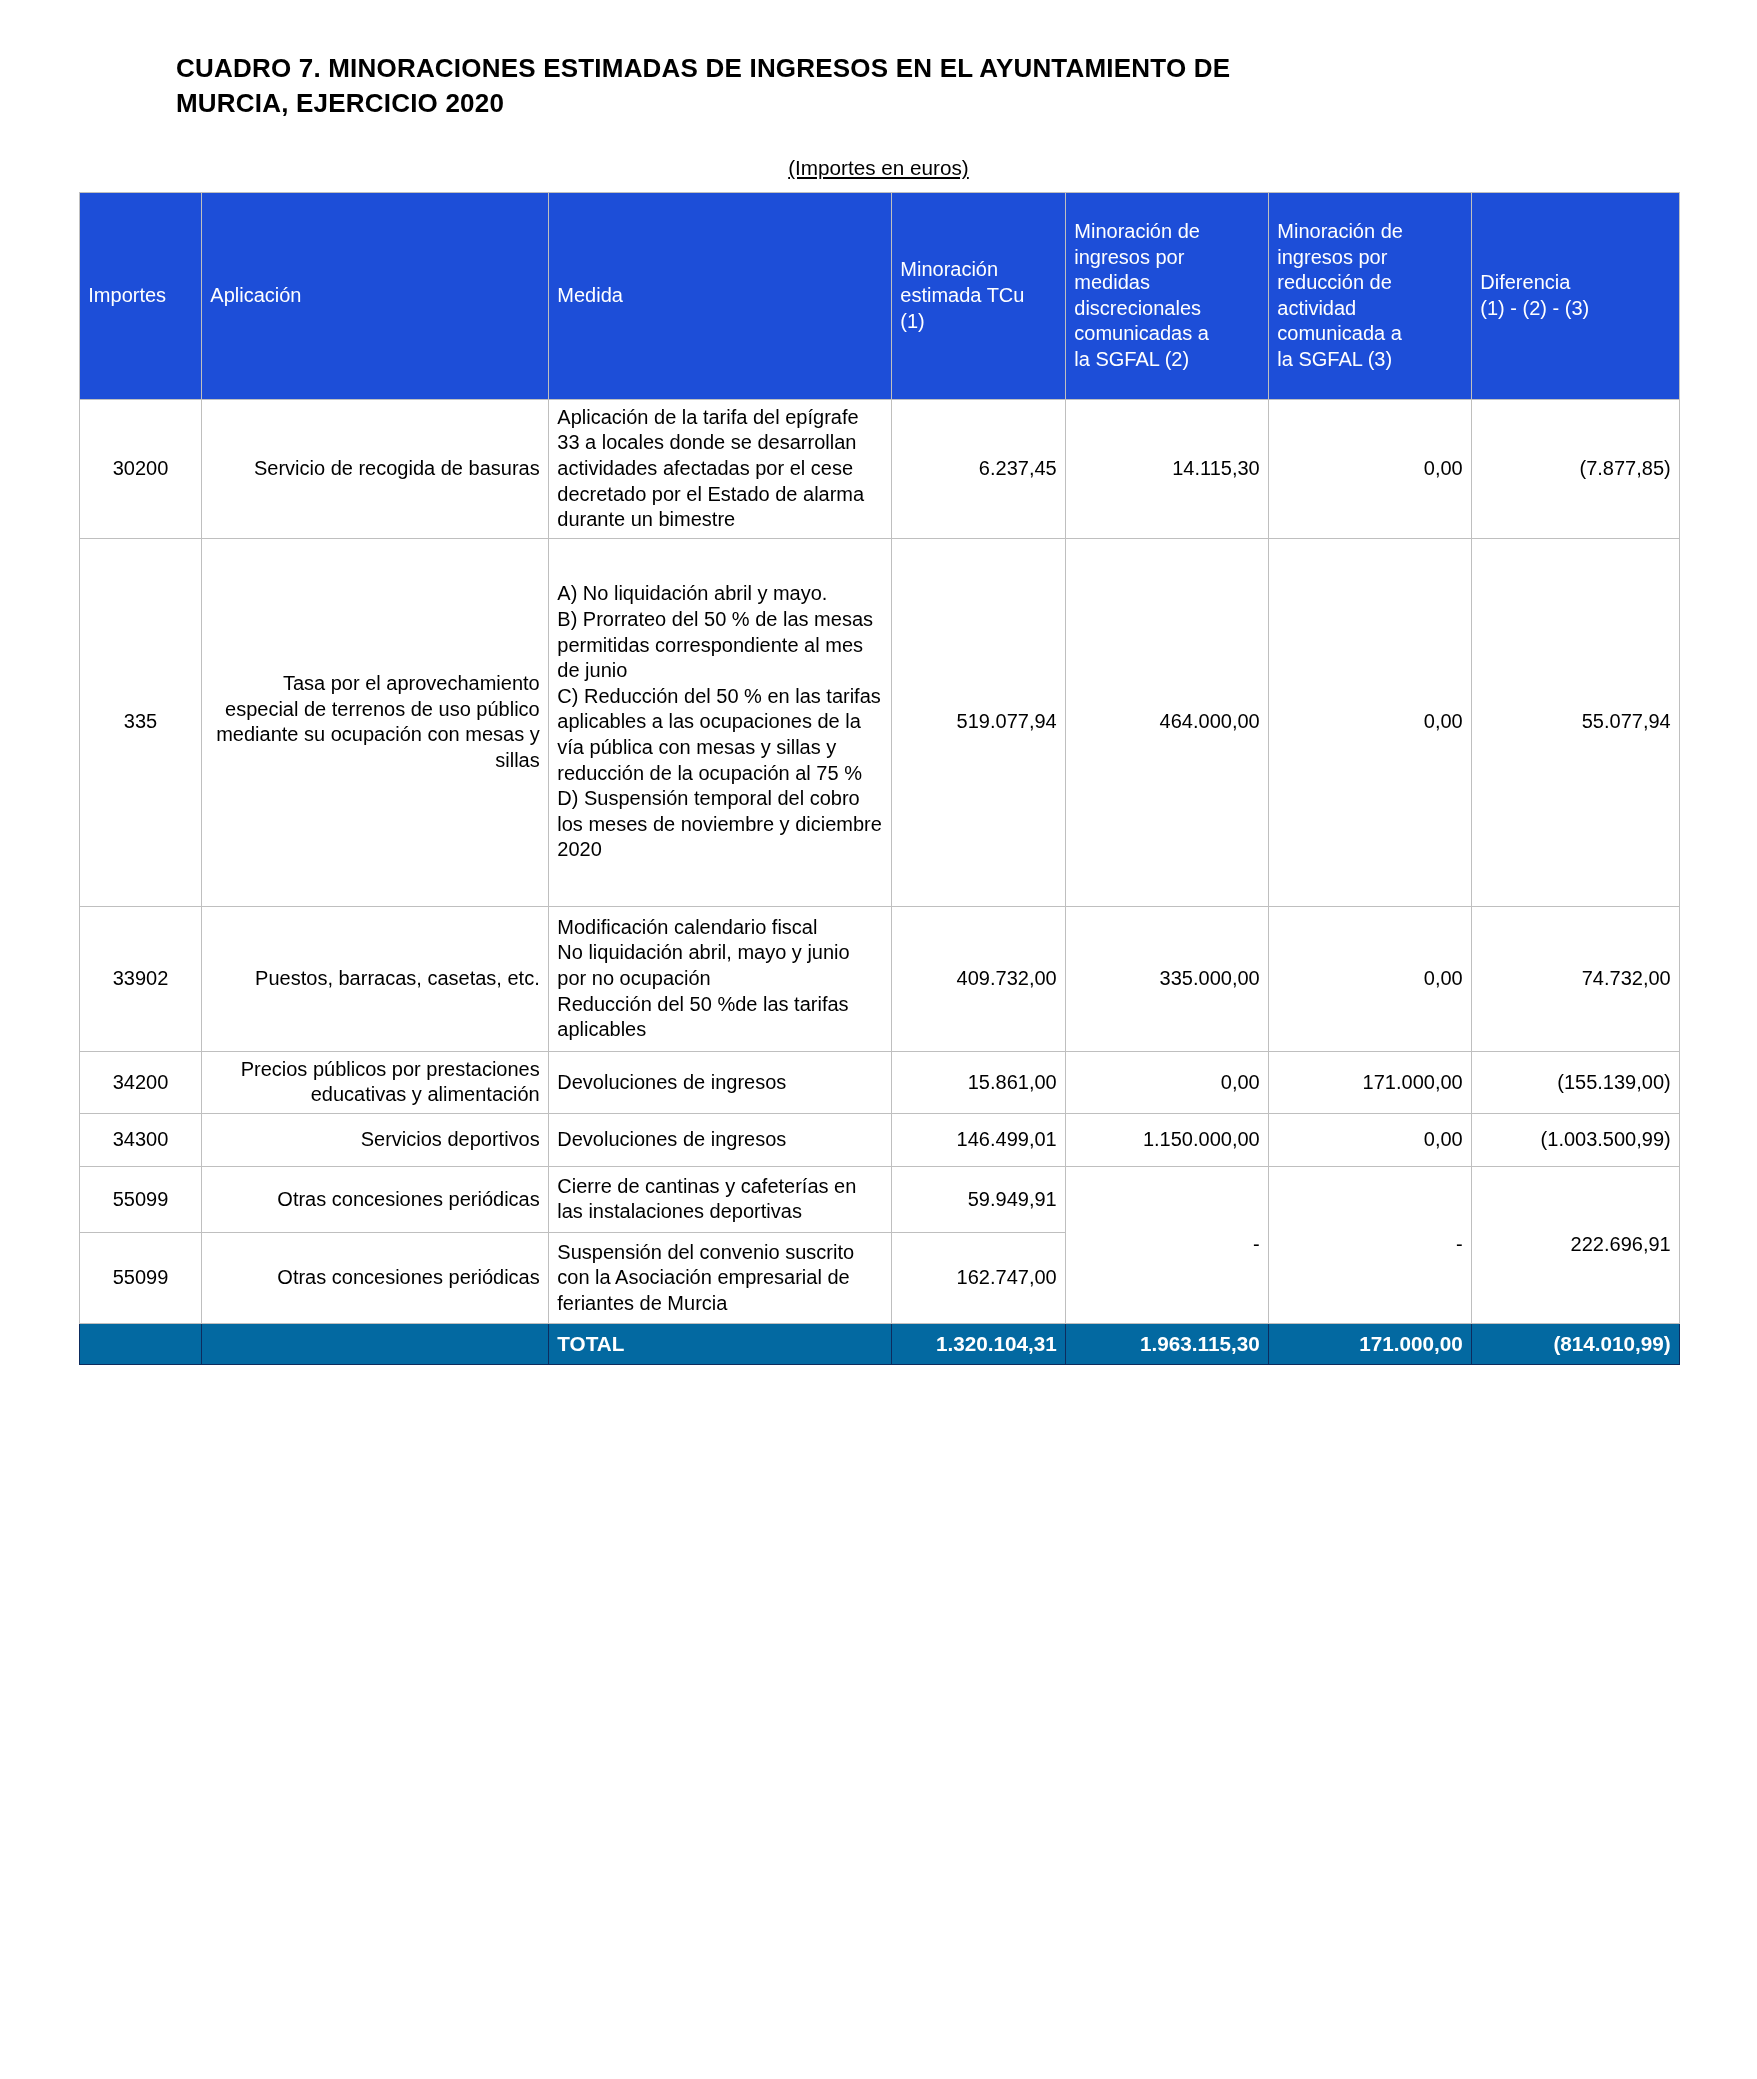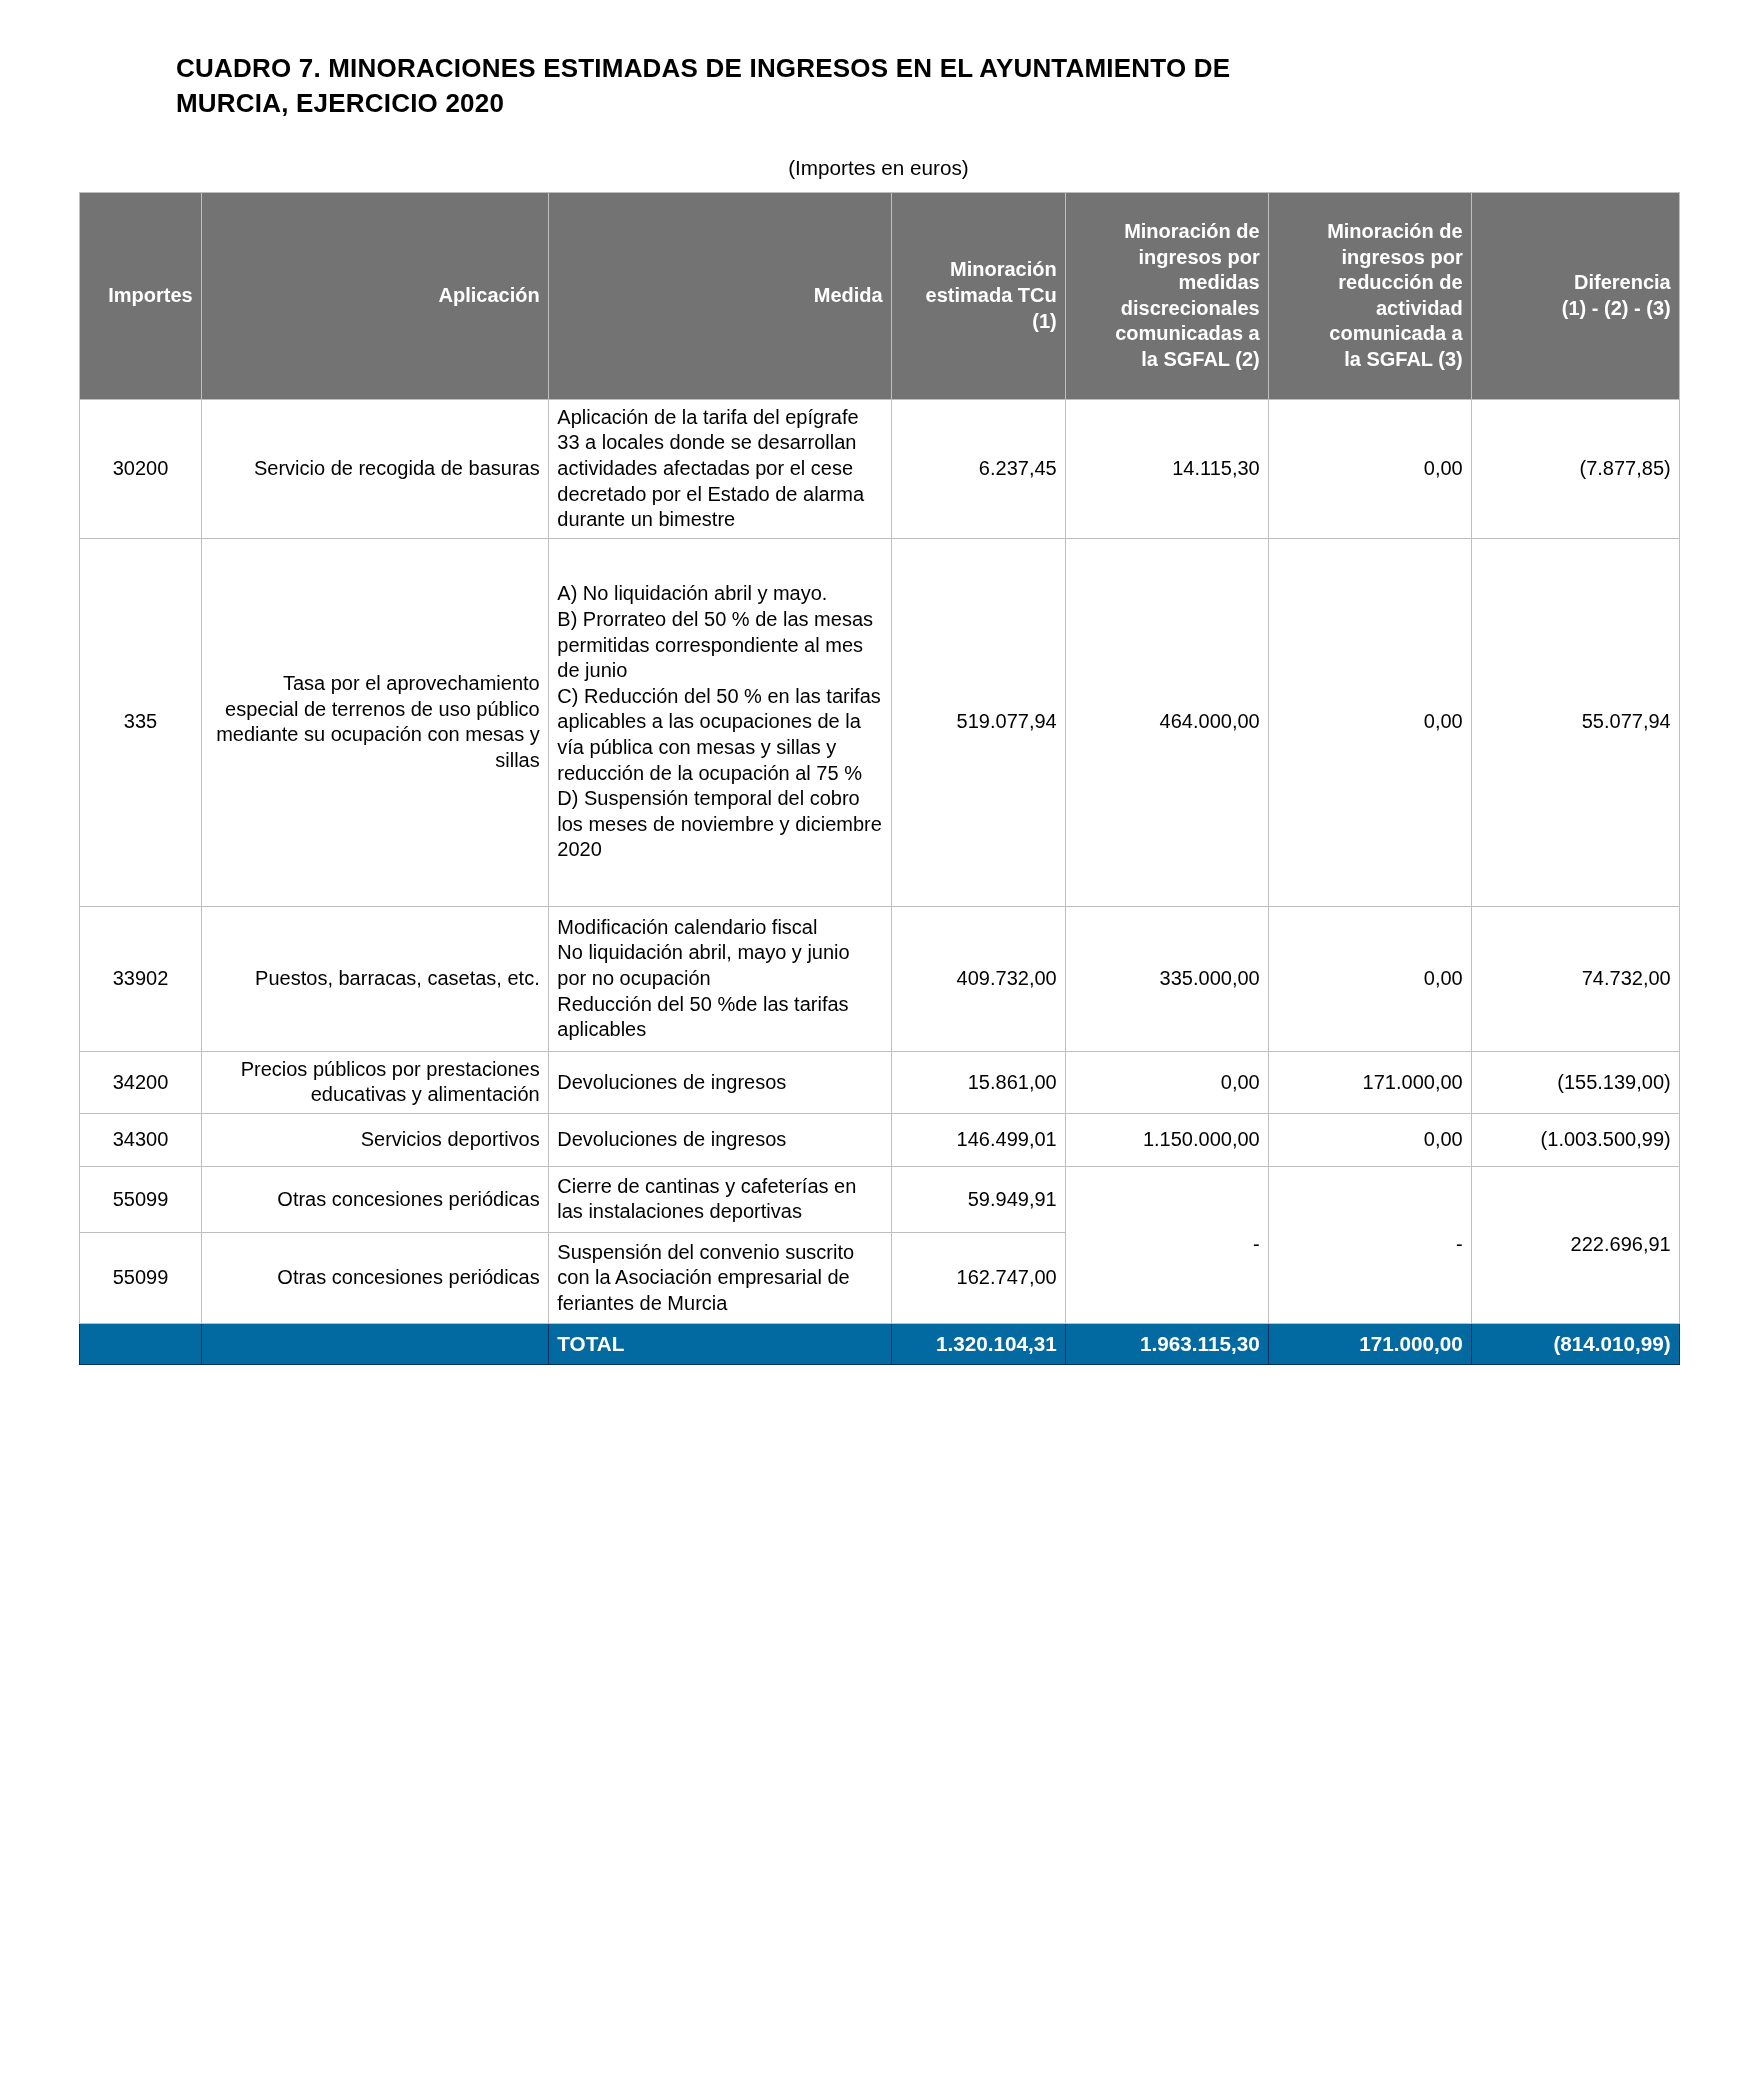--- a/index.html
+++ b/index.html
@@ -25,40 +25,41 @@
     line-height: 1.35;
     margin: 51px auto 0 auto;
     width: 1405px;
     letter-spacing: 0.2px;
   }
   .units {
     text-align: center;
     font-size: 20.7px;
     margin-top: 35px;
     margin-bottom: 11.6px;
+    text-decoration: underline;
   }
   table.main {
     border-collapse: collapse;
     width: 1599px;
     margin: 0 auto;
     table-layout: fixed;
   }
   table.main th, table.main td {
     border: 0.8px solid #bfbfbf;
     vertical-align: middle;
     font-size: 20px;
     line-height: 1.28;
     padding: 5px 8.3px;
     box-sizing: border-box;
   }
   thead th {
-    background: #737373;
+    background: #1d4ed8;
     color: #ffffff;
-    font-weight: bold;
-    text-align: right;
+    font-weight: normal;
+    text-align: left;
     border: 0.8px solid #0d2c5e;
     padding: 8.3px 6.6px;
     font-size: 20px;
     line-height: 1.3;
     height: 207px;
   }
   td.c-concepto {
     text-align: center;
     width: 122px;
   }

